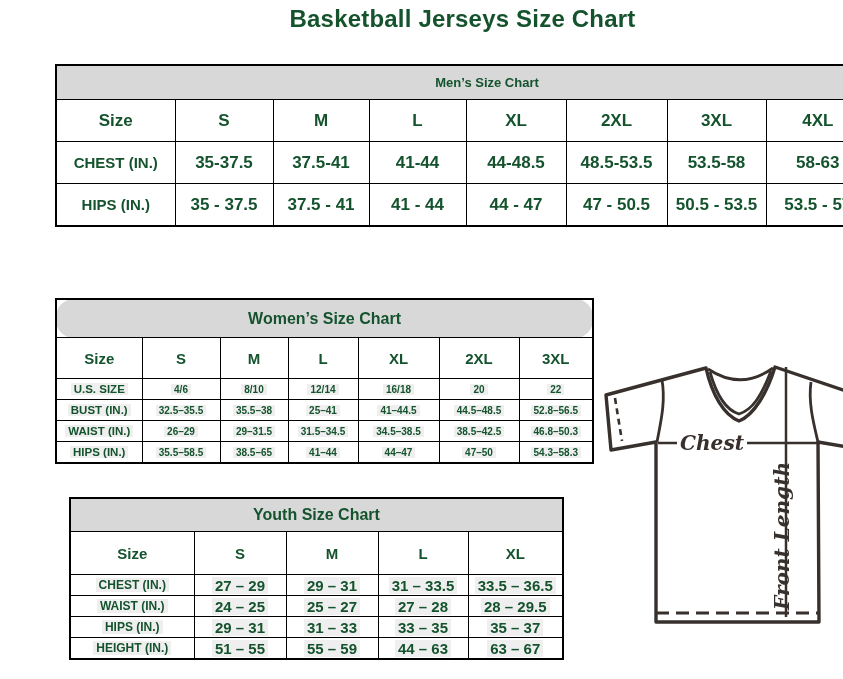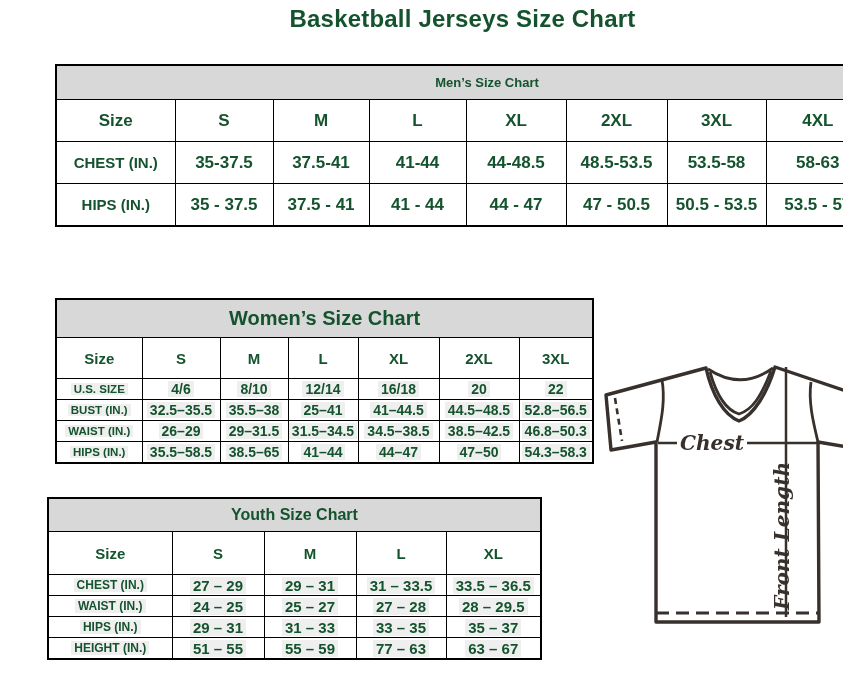--- a/index.html
+++ b/index.html
@@ -16,27 +16,27 @@
 
   
   .t-mens{left:14px;top:64px;width:814px;}
   .t-mens .title-cell{height:33px;font-size:13px;padding-left:48px;}
   .t-mens .columns-row th{height:41px;font-size:17px;}
   .t-mens tbody th,.t-mens tbody td{height:41px;font-size:17px;}
   .t-mens tbody th.row-label{font-size:15px;}
 
   
   .t-womens{left:14px;top:298px;width:537px;}
-  .t-womens .title-cell{height:37px;font-size:20px;}
+  .t-womens .title-cell{height:37px;font-size:16px;border-radius:18px;}
   .t-womens .columns-row th{height:40px;font-size:15px;}
-  .t-womens tbody th,.t-womens tbody td{height:20px;font-size:14px;}
+  .t-womens tbody th,.t-womens tbody td{height:20px;font-size:10px;}
   .t-womens tbody th.row-label{font-size:11.5px;}
 
   
-  .t-youth{left:6px;top:497px;width:493px;}
+  .t-youth{left:28px;top:497px;width:493px;}
   .t-youth .title-cell{height:32px;font-size:16px;}
   .t-youth .columns-row th{height:42px;font-size:15px;}
   .t-youth tbody th,.t-youth tbody td{height:20px;font-size:15px;}
   .t-youth tbody th.row-label{font-size:12px;}
 
   .hl{background:#efefef;padding:0 3px;}
 
   
   .jersey-svg{position:absolute;left:553px;top:353px;width:292px;height:294px;overflow:visible;}
   .jersey-svg path, .jersey-svg line{fill:none;stroke:#37302c;stroke-linejoin:round;stroke-linecap:butt;}
@@ -207,21 +207,21 @@
           <th class="row-label"><span class="hl">HIPS (IN.)</span></th>
           <td><span class="hl">29 – 31</span></td>
           <td><span class="hl">31 – 33</span></td>
           <td><span class="hl">33 – 35</span></td>
           <td><span class="hl">35 – 37</span></td>
         </tr>
         <tr>
           <th class="row-label"><span class="hl">HEIGHT (IN.)</span></th>
           <td><span class="hl">51 – 55</span></td>
           <td><span class="hl">55 – 59</span></td>
-          <td><span class="hl">77 – 63</span></td>
+          <td><span class="hl">44 – 63</span></td>
           <td><span class="hl">63 – 67</span></td>
         </tr>
       </tbody>
   </table>
 
   <svg class="jersey-svg" viewBox="-2 -2 292 294">
 
     <path stroke-width="3.4" d="
       M 15 95 L 10 40 L 110 13
       C 116 40 128 60 143 66

